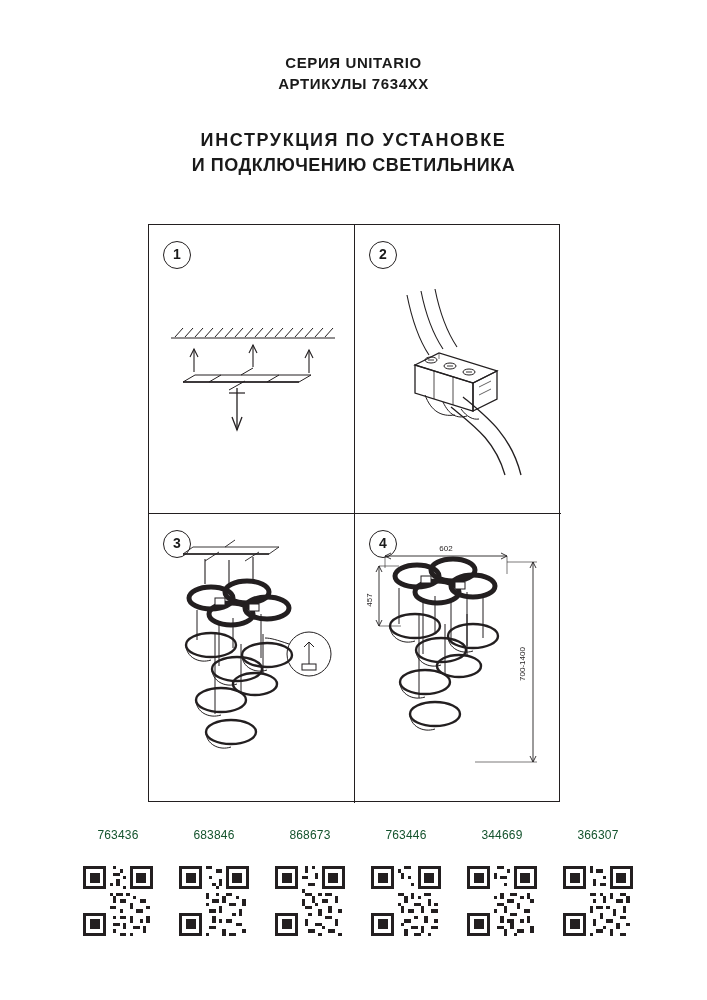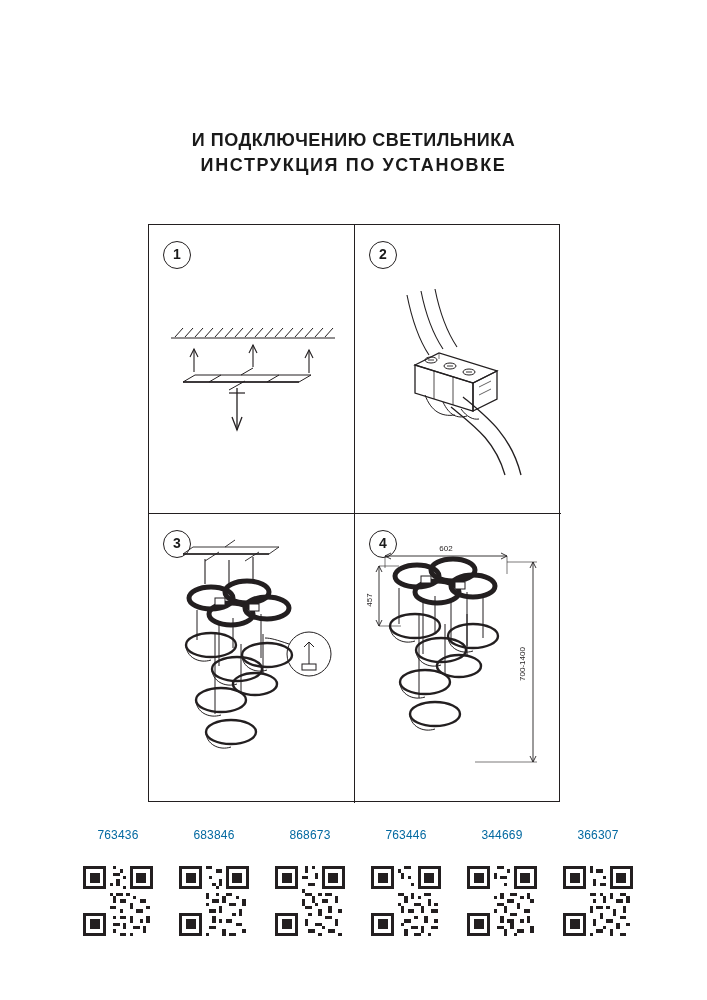--- a/index.html
+++ b/index.html
@@ -103,41 +103,45 @@
     width: 560px;
     display: flex;
     justify-content: space-between;
   }
   .code-item {
     width: 80px;
     text-align: center;
   }
   .code-label {
     font-size: 12px;
-    color: #0369a1;
+    color: #14532d;
     margin-bottom: 24px;
     letter-spacing: 0.2px;
   }
   .qr {
     width: 70px;
     height: 70px;
     margin: 0 auto;
     image-rendering: pixelated;
     display: block;
   }
 </style>
 </head>
 <body>
 
 <div class="page">
 
+  <div class="header">
+    <div class="series-line">СЕРИЯ UNITARIO</div>
+    <div class="article-line">АРТИКУЛЫ 7634XX</div>
+  </div>
 
   <div class="title-block">
+    <div class="title-line first">ИНСТРУКЦИЯ  ПО  УСТАНОВКЕ</div>
     <div class="title-line">И ПОДКЛЮЧЕНИЮ СВЕТИЛЬНИКА</div>
-    <div class="title-line first">ИНСТРУКЦИЯ  ПО  УСТАНОВКЕ</div>
   </div>
 
   <div class="grid">
 
     <div class="cell c1">
       <div class="step-badge">1</div>
       <svg class="art" viewBox="0 0 206 289">
         <g stroke="#231f20" fill="none" stroke-width="1.2">
 
           <line x1="22" y1="113" x2="186" y2="113"></line>

